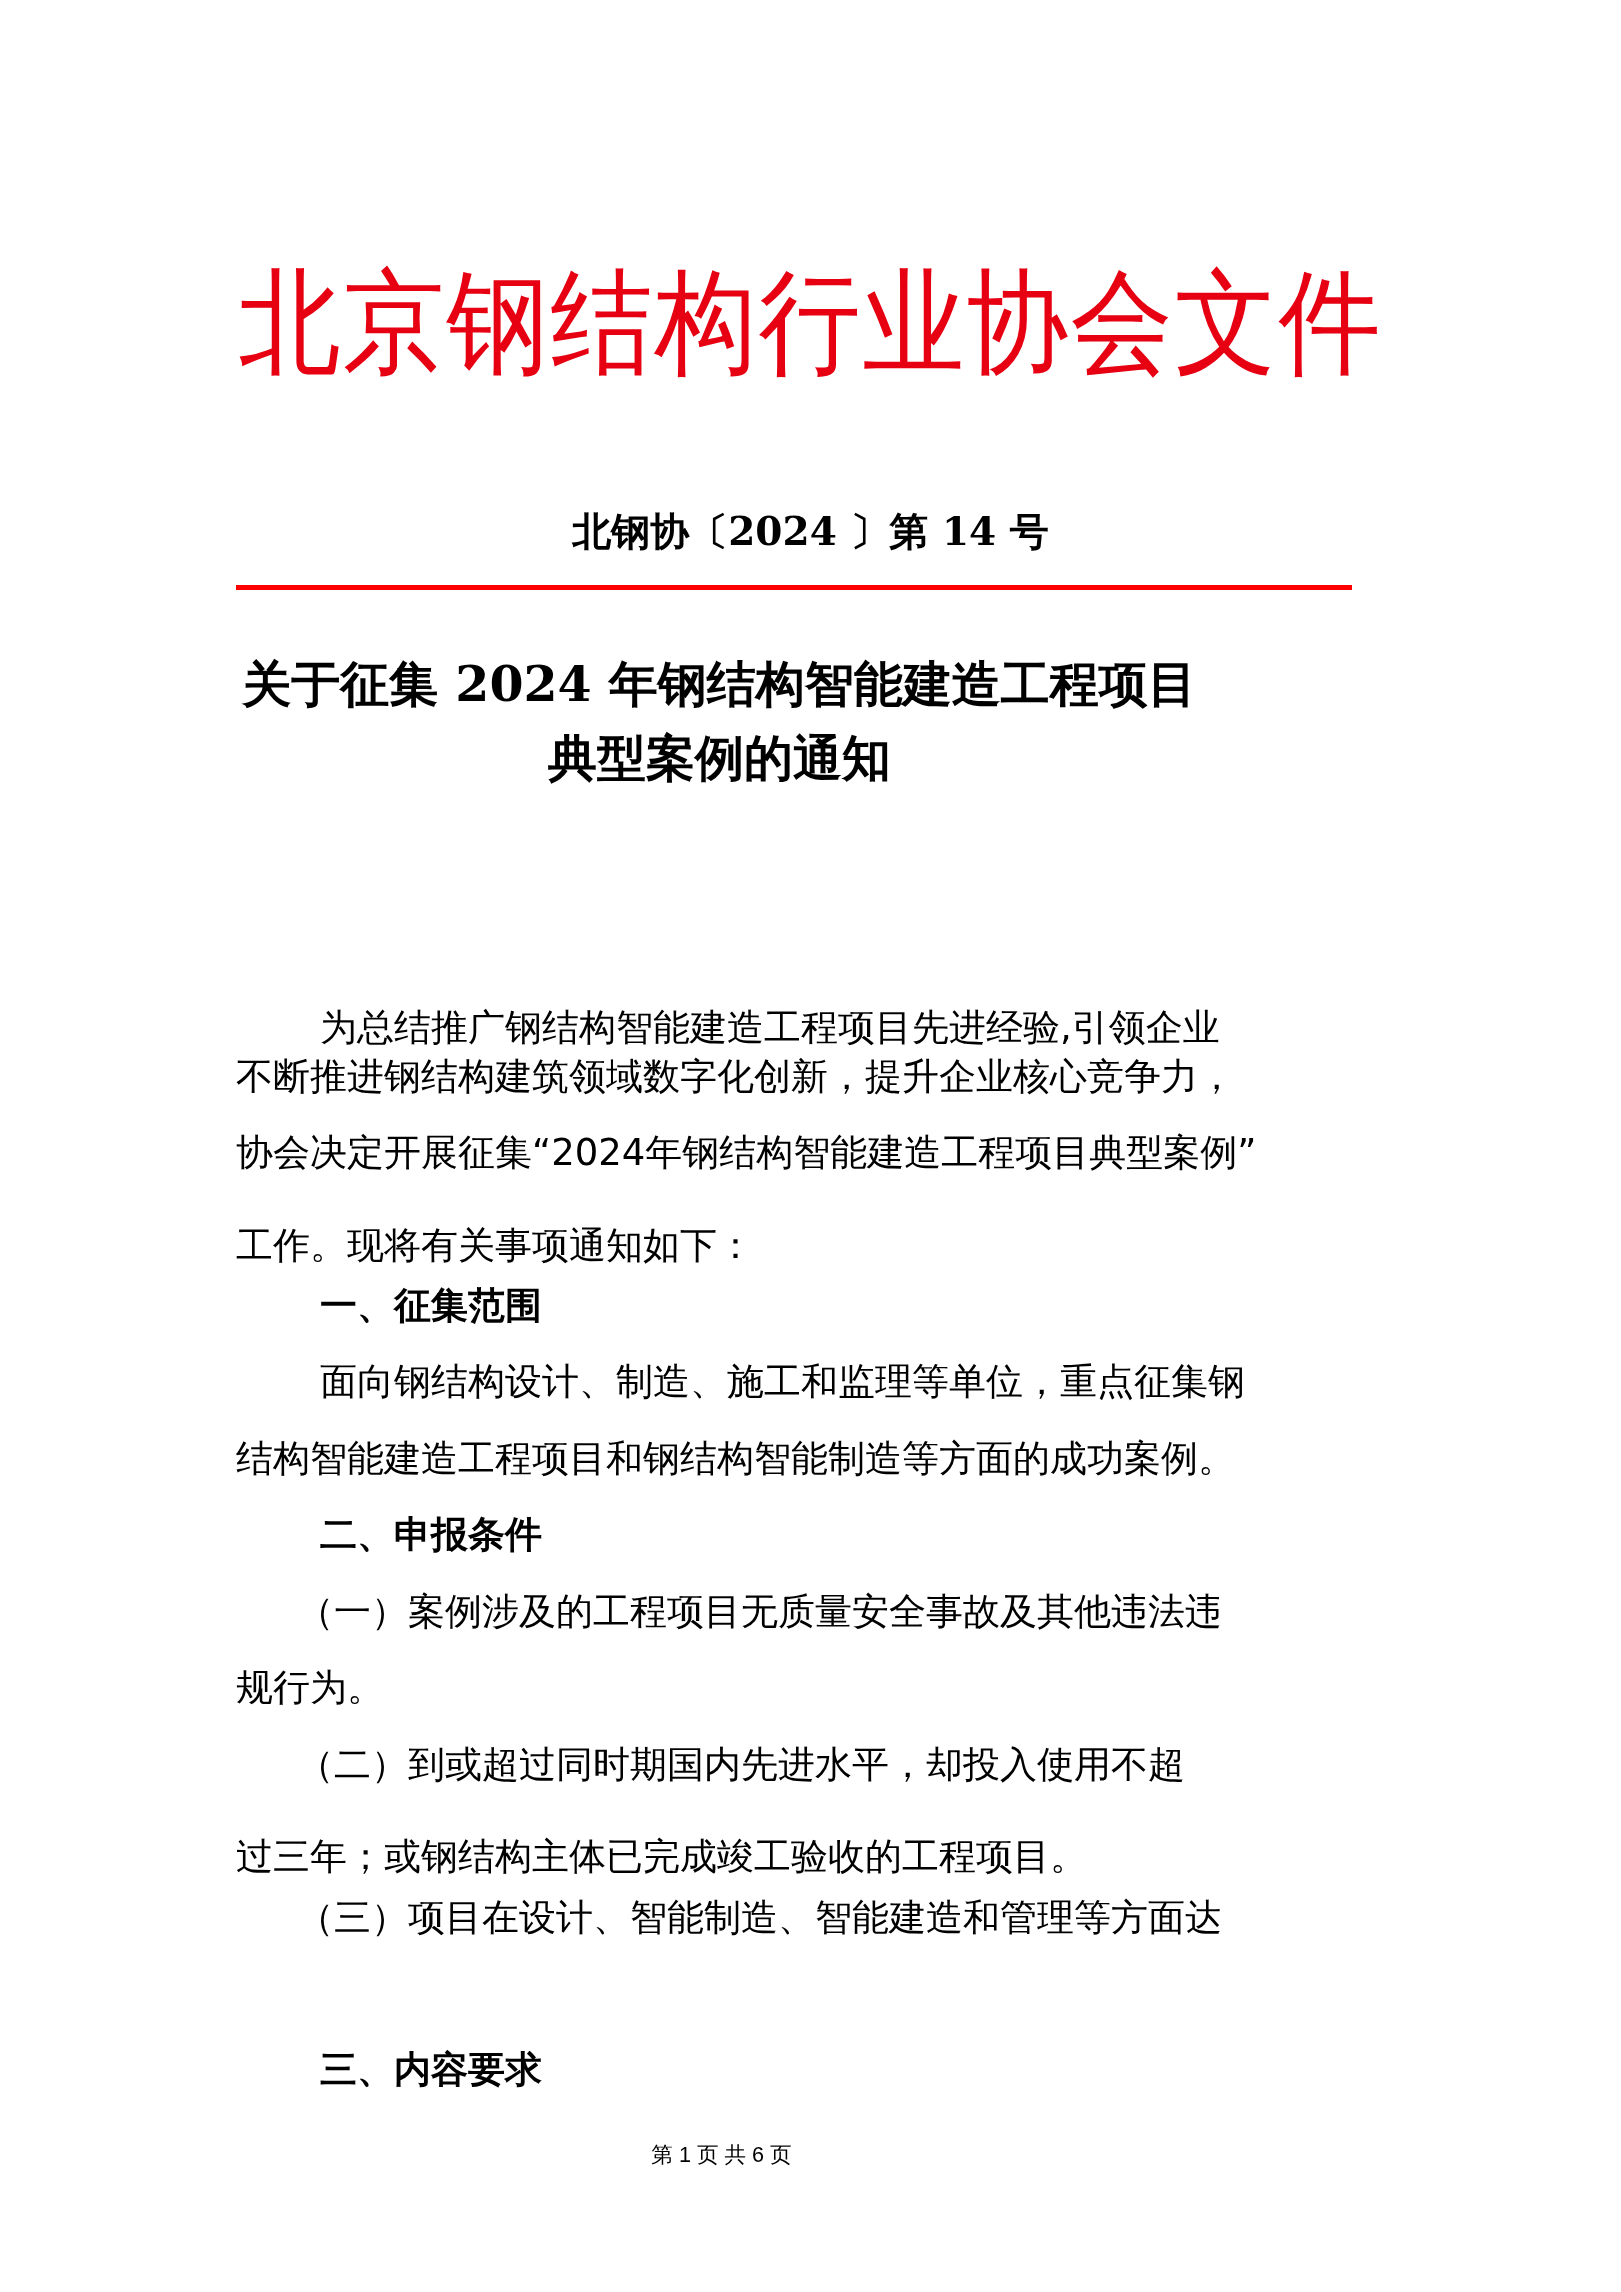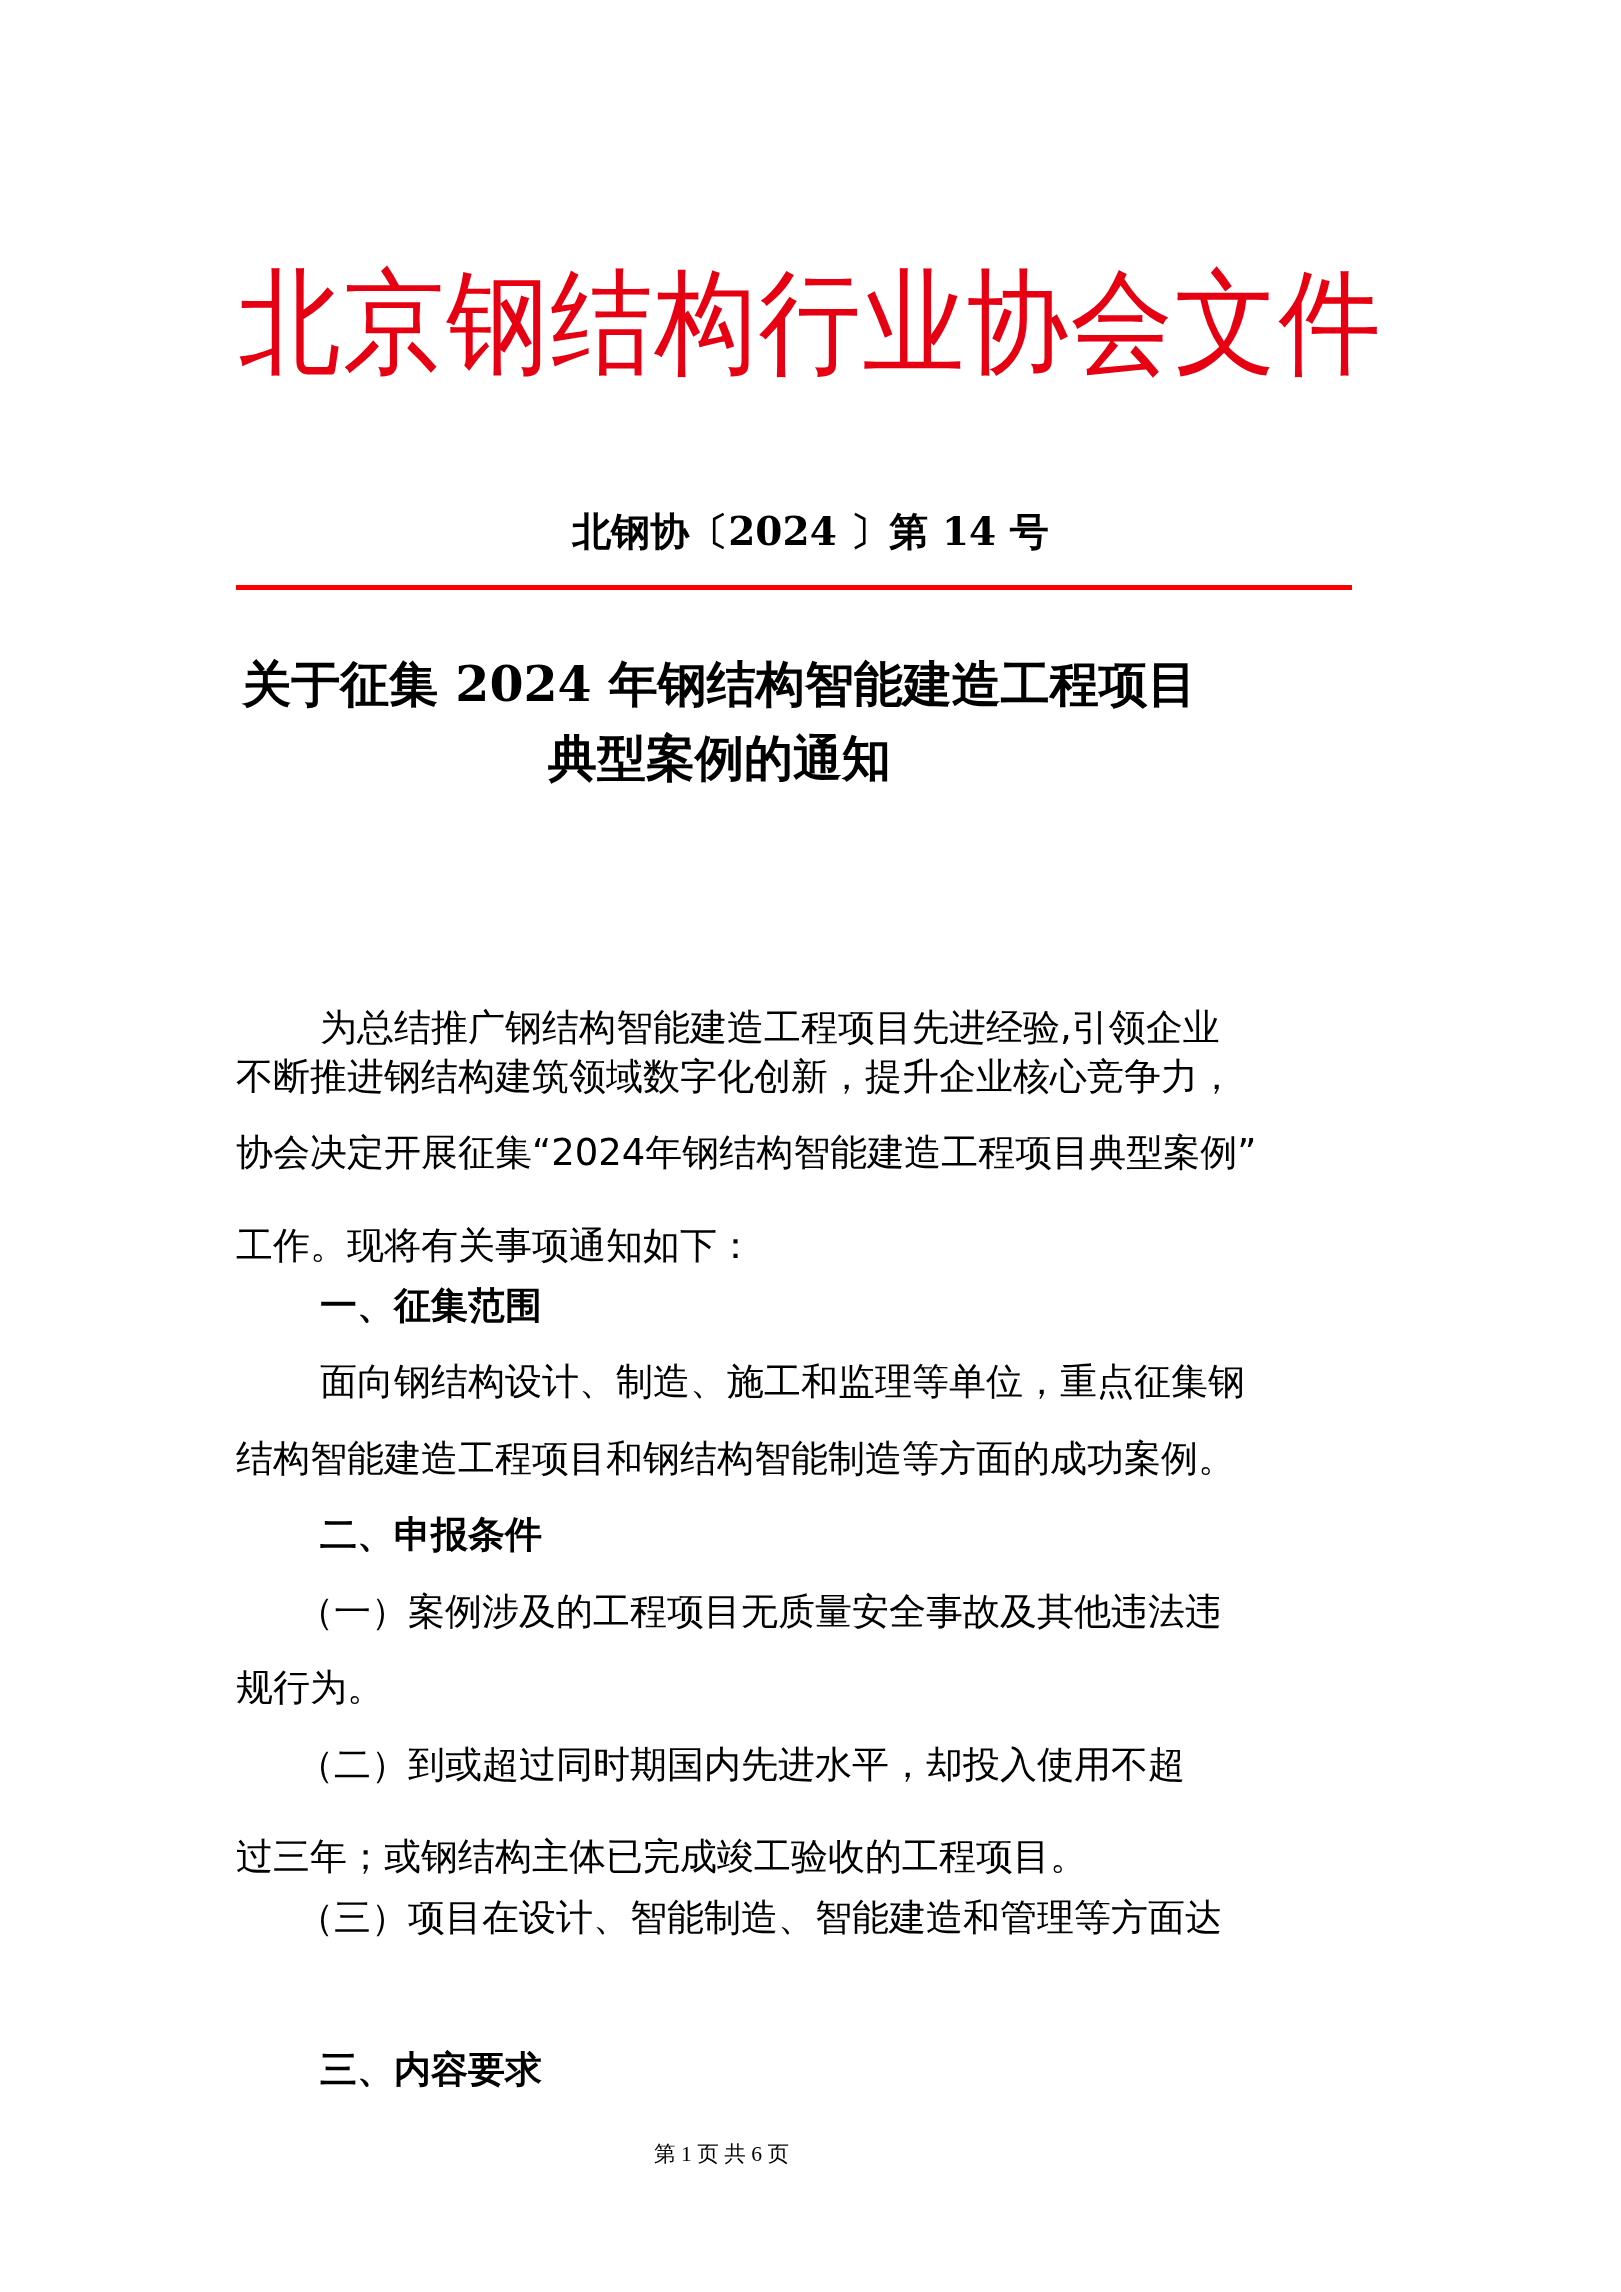--- a/index.html
+++ b/index.html
@@ -77,21 +77,21 @@
     .salutation { font-weight: bold; }
     .indent { padding-left: 84px; }
     .heading { font-weight: bold; padding-left: 84px; }
     .item-indent { padding-left: 61px; }
     .footer {
       position: absolute;
       left: 0;
       top: 2141px;
       width: 1443px;
       text-align: center;
-      font-family: Liberation Serif, serif;
+      font-family: Liberation Sans, sans-serif;
       font-size: 21.6px;
       line-height: 27.4px;
     }
   </style>
 </head>
 <body>
 
 <div class="page">
 
   <div class="masthead" style="color:#e60012;">北京钢结构行业协会文件</div>

